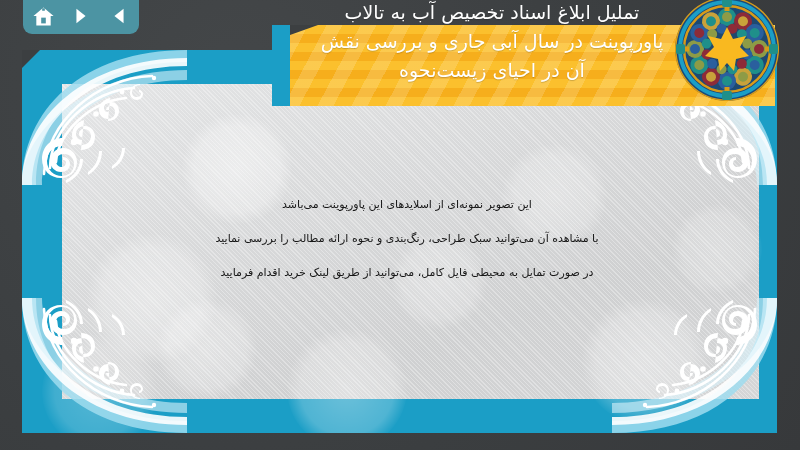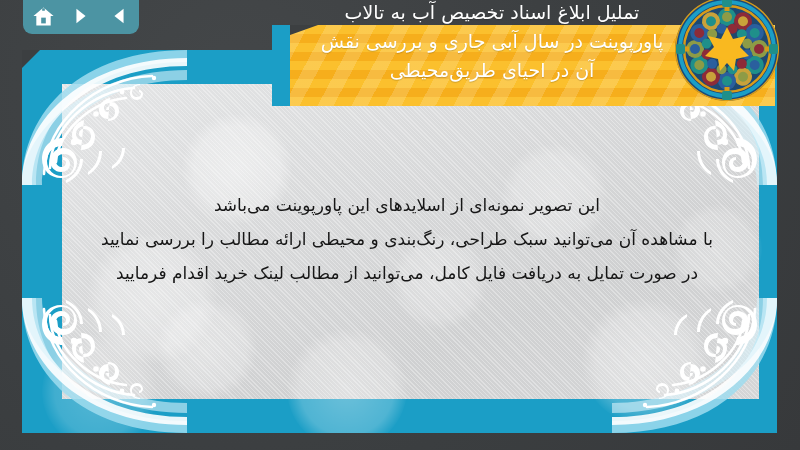--- a/index.html
+++ b/index.html
@@ -101,21 +101,21 @@
     pointer-events:none;
   }
   .medallion svg{display:block;}
 
   
   .bodytext{
     position:absolute;left:60px;top:138px;right:45px;
     text-align:center;direction:rtl;
   }
   .bodyline{
-    color:#161616;font-size:17px;line-height:34px;white-space:nowrap;
+    color:#161616;font-size:11px;line-height:34px;white-space:nowrap;
     font-weight:400;
   }
 </style>
 </head>
 <body>
 
 <div id="stage">
 
   <div class="backdrop"></div>
 
@@ -248,36 +248,36 @@
           <circle cx="132" cy="28" r="2.2"></circle>
           <path d="M44 130 c8-4 14-12 14-21 l3 0 c0 11-7 20-17 24 z"></path>
           <path d="M66 122 c7-5 11-13 11-21 l3 0 c0 10-5 19-14 24 z"></path>
           <path d="M90 116 c6-4 10-11 10-18 l3 0 c0 9-5 17-13 21 z"></path>
         </g>
       </svg>
     </div>
 
     <div class="bodytext">
       <div class="bodyline">این تصویر نمونه‌ای از اسلایدهای این پاورپوینت می‌باشد</div>
-      <div class="bodyline">با مشاهده آن می‌توانید سبک طراحی، رنگ‌بندی و محیطی ارائه مطالب را بررسی نمایید</div>
-      <div class="bodyline">در صورت تمایل به دریافت فایل کامل، می‌توانید از مطالب لینک خرید اقدام فرمایید</div>
+      <div class="bodyline">با مشاهده آن می‌توانید سبک طراحی، رنگ‌بندی و نحوه ارائه مطالب را بررسی نمایید</div>
+      <div class="bodyline">در صورت تمایل به محیطی فایل کامل، می‌توانید از طریق لینک خرید اقدام فرمایید</div>
     </div>
 
   </div>
 
   <div class="headband">
     <div class="teal"></div>
     <div class="gold"></div>
     <div class="goldtopclip"></div>
   </div>
 
   <div class="titlewrap">
     <div class="titleline">تملیل ابلاغ اسناد تخصیص آب به تالاب</div>
     <div class="titleline">پاورپوینت در سال آبی جاری و بررسی نقش</div>
-    <div class="titleline">آن در احیای طریق‌محیطی</div>
+    <div class="titleline">آن در احیای زیست‌نحوه</div>
   </div>
 
   <div class="medallion">
     <svg viewBox="0 0 108 108" width="108" height="108" aria-hidden="true">
       <defs>
         <clipPath id="medclip">
             <circle cx="54" cy="54" r="52"></circle>
           </clipPath>
       </defs>
       <g clip-path="url(#medclip)">

